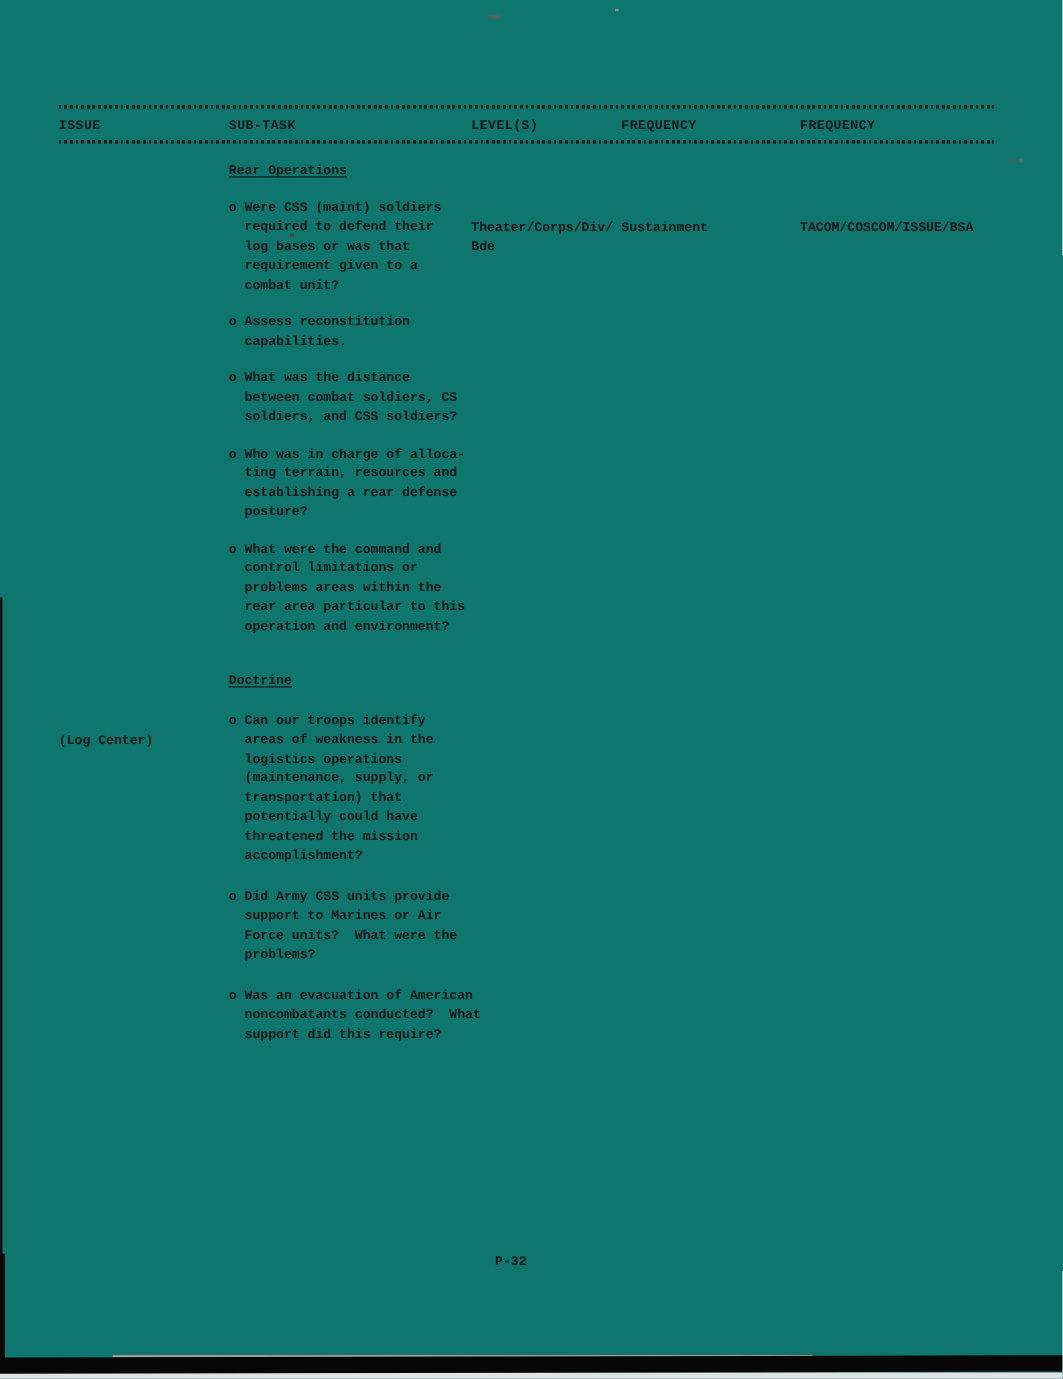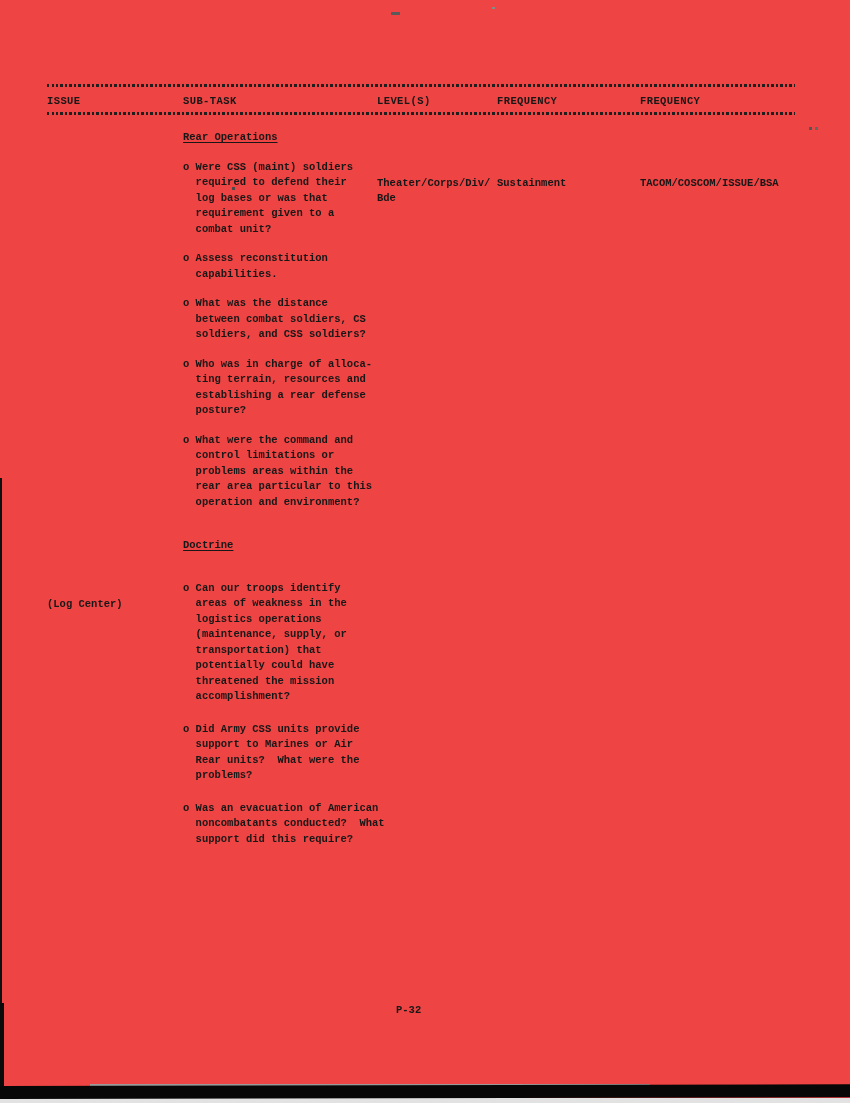--- a/index.html
+++ b/index.html
@@ -1,35 +1,35 @@
 <!DOCTYPE html>
 <html><head>
 <meta charset="utf-8">
 <style>
   html,body{margin:0;padding:0;background:#ffffff;}
   .page{
-    position:relative;width:850px;height:1103px;background:#ef4444;overflow:hidden;
+    position:relative;width:850px;height:1103px;background:#0f766e;overflow:hidden;
     font-family:"Liberation Mono","DejaVu Sans Mono",monospace;
     font-weight:700;color:#171717;font-size:10.5px;line-height:15.5px;
   }
   
   .table-header{position:absolute;left:47px;top:84px;width:748px;}
   .rule{height:3px;background-image:repeating-linear-gradient(90deg,#1f1f1f 0 2.2px,transparent 2.2px 4.5px);}
   .hrow{position:relative;height:25px;}
   .hcol{position:absolute;top:7px;letter-spacing:.4px;}
   .hcol.issue{left:0;}
   .hcol.subtask{left:136px;}
   .hcol.level{left:330px;}
   .hcol.freq{left:450px;}
   .hcol.loc{left:593px;}
   
   .doc-body{position:absolute;left:47px;top:115px;width:770px;}
   .heading{margin-left:136px;text-decoration:underline;text-underline-offset:2px;margin-bottom:14px;}
   .section-rear .heading{margin-top:15px;}
-  .section-doctrine .heading{margin-top:28px;margin-bottom:27px;}
+  .section-doctrine .heading{margin-top:28px;margin-bottom:16px;}
   .row{position:relative;margin-bottom:14px;}
   .section-doctrine .row{margin-bottom:17px;}
   .cell{white-space:pre;}
   .cell.subtask{margin-left:136px;}
   .cell.abs{position:absolute;top:16px;}
   .cell.issue{left:0;}
   .cell.level{left:330px;}
   .cell.freq{left:450px;}
   .cell.loc{left:593px;}
   
@@ -124,21 +124,21 @@
   (maintenance, supply, or
   transportation) that
   potentially could have
   threatened the mission
   accomplishment?</div>
       </div>
 
       <div class="row">
         <div class="cell subtask">o Did Army CSS units provide
   support to Marines or Air
-  Rear units?  What were the
+  Force units?  What were the
   problems?</div>
       </div>
 
       <div class="row">
         <div class="cell subtask">o Was an evacuation of American
   noncombatants conducted?  What
   support did this require?</div>
       </div>
     </div>
 

